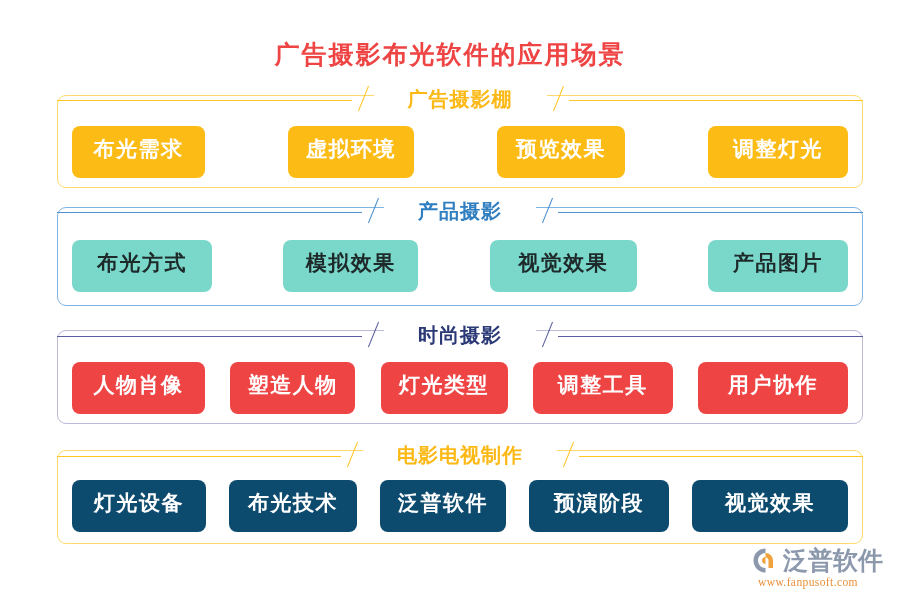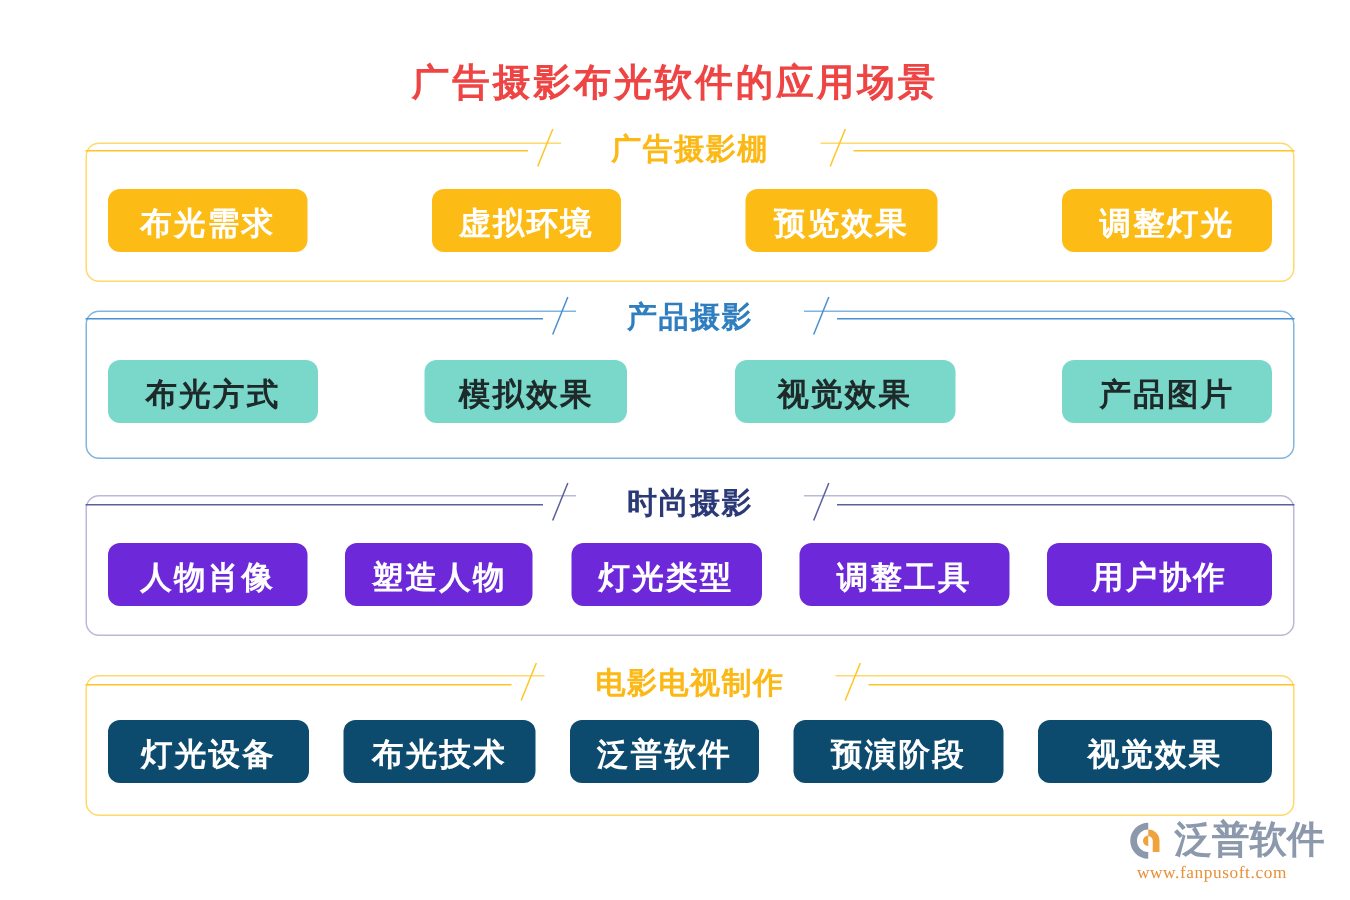--- a/index.html
+++ b/index.html
@@ -121,35 +121,35 @@
     display: flex;
     align-items: center;
     justify-content: space-between;
   }
   .pill-row.p1 { top: 126px; }
   .pill-row.p2 { top: 240px; }
   .pill-row.p3 { top: 362px; }
   .pill-row.p4 { top: 480px; }
 
   .pill {
-    height: 42px;
+    height: 52px;
     line-height: 46px;
     border-radius: 8px;
     text-align: center;
     font-size: 21px;
     font-weight: bold;
     letter-spacing: 1.5px;
     white-space: nowrap;
     box-sizing: border-box;
     font-family: "Liberation Serif", "DejaVu Serif", serif;
   }
 
   .pill.amber { background: #fcbc15; color: #ffffff; }
   .pill.teal  { background: #7ad8cb; color: #1e2a2a; }
-  .pill.green { background: #6d28d9; color: #ffffff; }
+  .pill.green { background: #ef4444; color: #ffffff; }
   .pill.blue  { background: #0c4a6e; color: #ffffff; }
 
   
   .p1 .pill:nth-child(1) { width: 133px; }
   .p1 .pill:nth-child(2) { width: 126px; }
   .p1 .pill:nth-child(3) { width: 128px; }
   .p1 .pill:nth-child(4) { width: 140px; }
   .p1 .pill:nth-child(5) { width: 155px; }
 
   .p2 .pill:nth-child(1) { width: 140px; }

